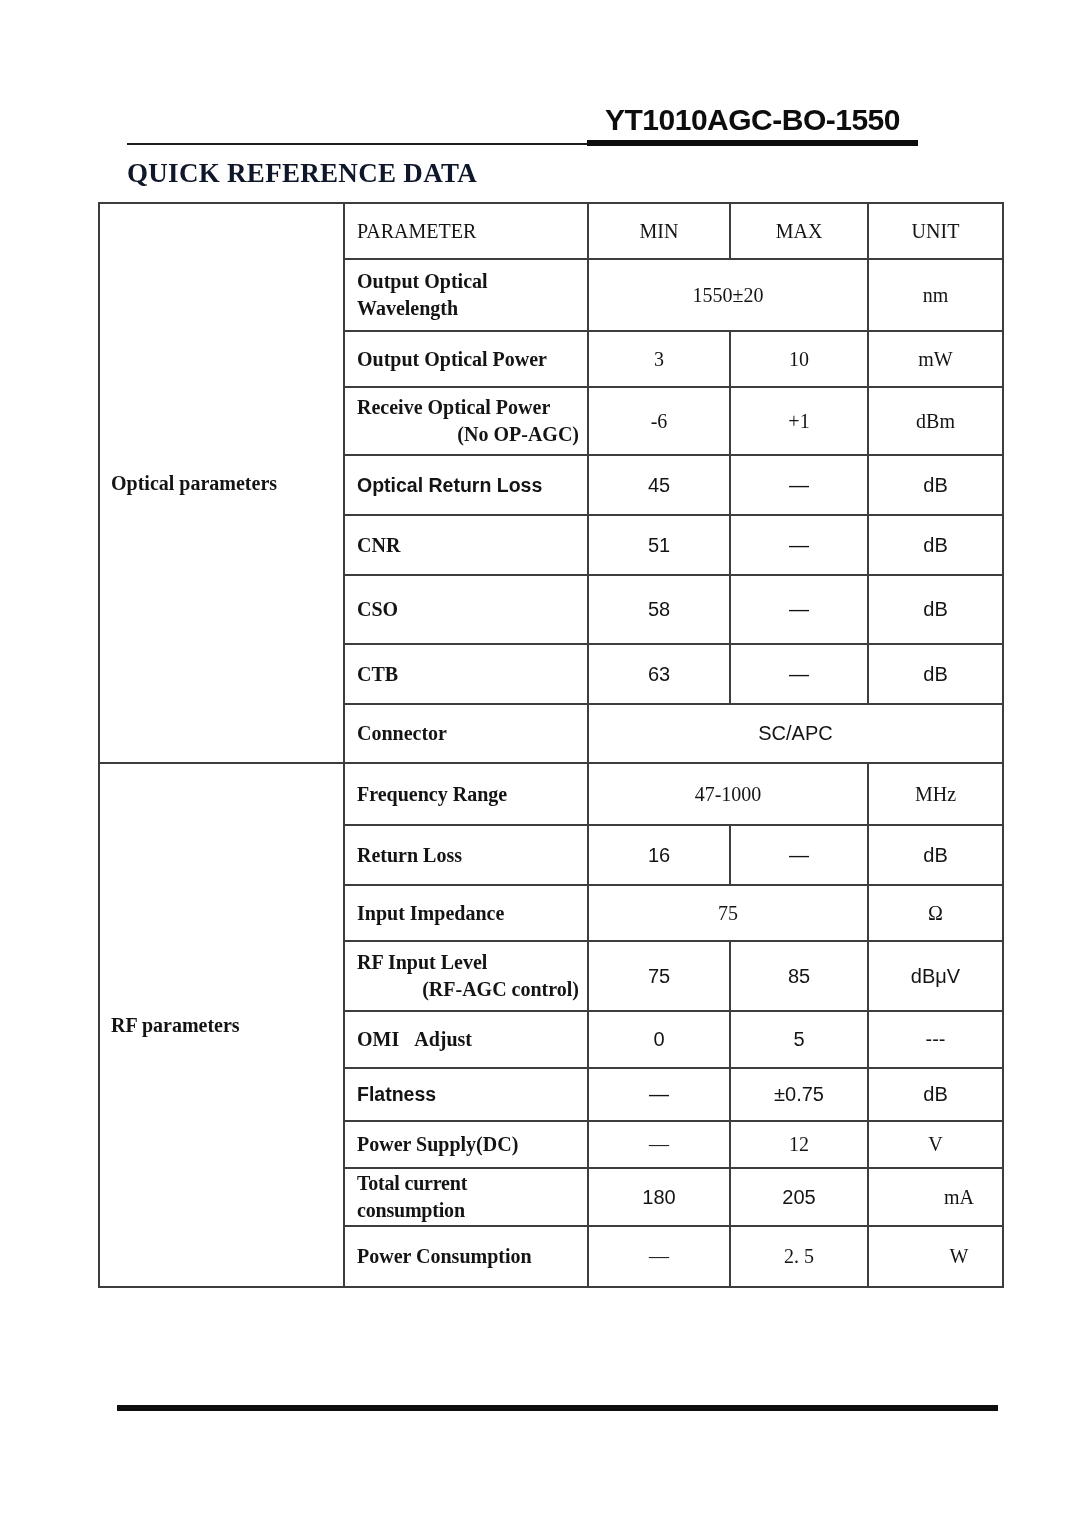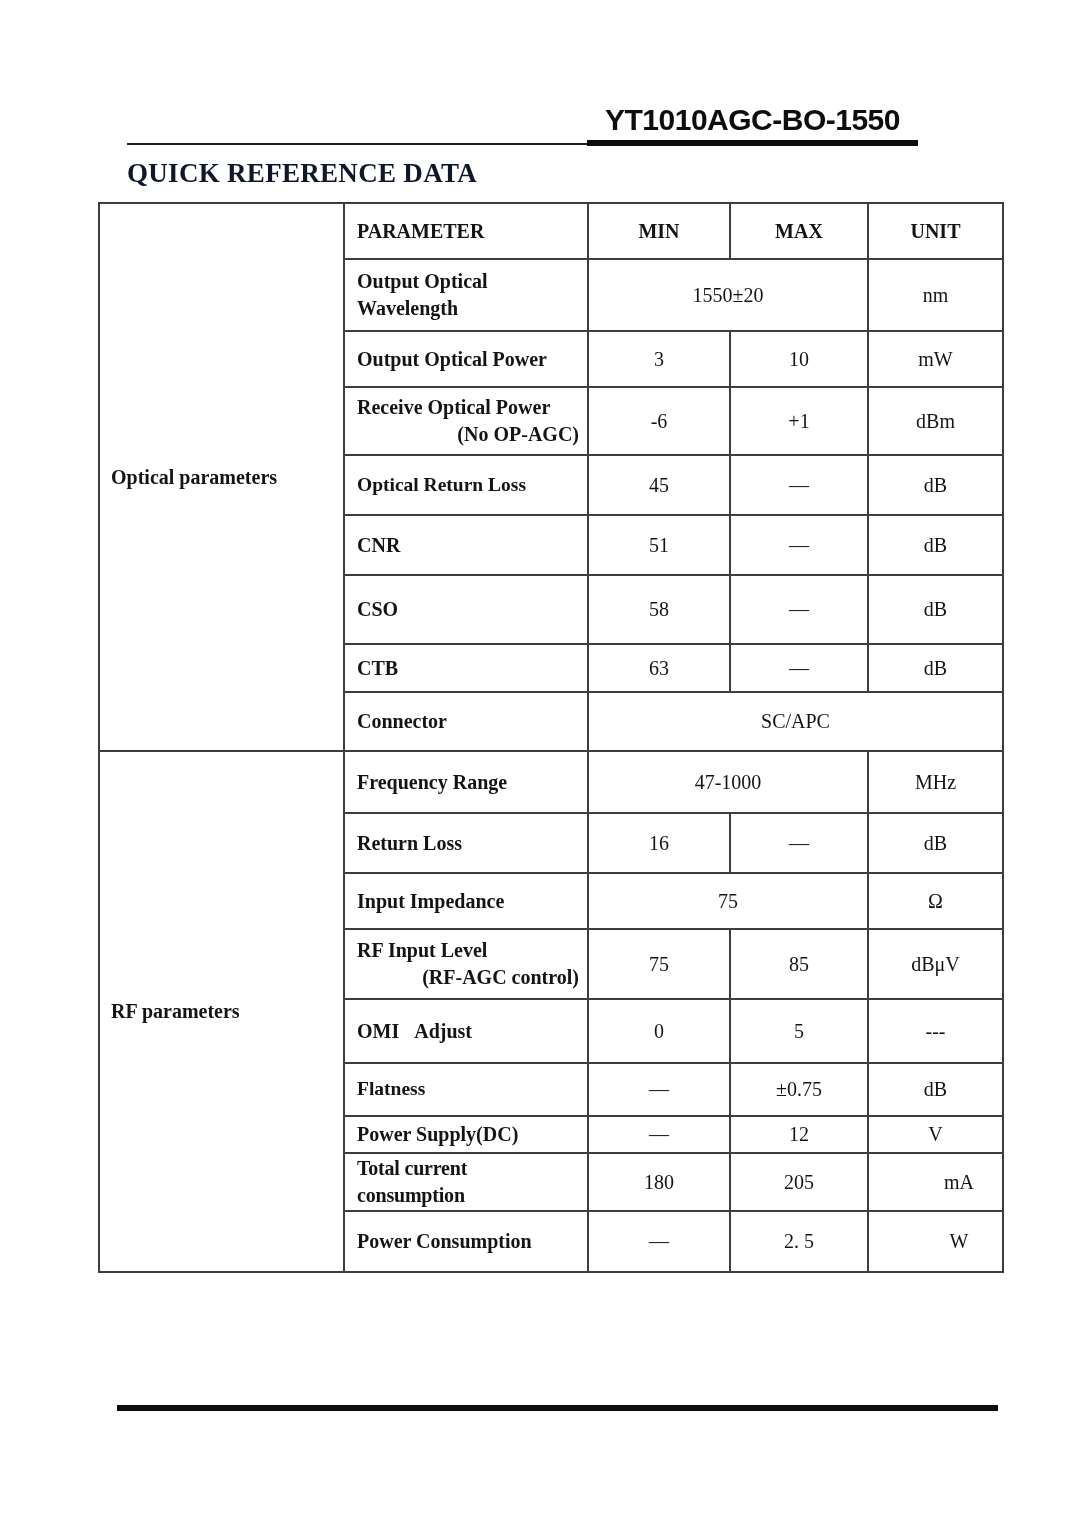--- a/index.html
+++ b/index.html
@@ -25,25 +25,25 @@
   }
   table.spec td, table.spec th{
     border:2px solid #3d3d3d;vertical-align:middle;
     font-size:20px;color:#141414;overflow:hidden;
   }
   col.c-group{width:245px;} col.c-param{width:244px;}
   col.c-min{width:142px;} col.c-max{width:138px;} col.c-unit{width:135px;}
   .group{
     font-weight:bold;font-size:26px;text-align:left;padding-left:11px;color:#0f0f0f;
   }
-  th.h{font-weight:bold;font-size:21px;text-align:center;}
+  th.h{font-weight:normal;font-size:21px;text-align:center;}
   th.h.left{text-align:left;padding-left:12px;}
   td.p{font-weight:bold;text-align:left;padding-left:12px;padding-right:8px;line-height:1.35;}
   td.v{text-align:center;}
-  .sans{font-family:Liberation Serif, serif;font-size:19px;}
+  .sans{font-family:Liberation Sans, sans-serif;font-size:19px;}
   td.p.sans{font-size:19.5px;}
   .small{font-size:16px;letter-spacing:-0.2px;}
   .l2{display:block;text-align:right;}
   .u-shift{padding-left:48px;}
   
   .rule-footer{position:absolute;left:117px;top:1405px;width:881px;height:6px;background:#0e0e0e;}
 </style>
 </head>
 <body>
 
@@ -106,21 +106,21 @@
     <td class="v sans">dB</td>
   </tr>
 
   <tr style="height:69px">
     <td class="p">CSO</td>
     <td class="v sans">58</td>
     <td class="v sans">—</td>
     <td class="v sans">dB</td>
   </tr>
 
-  <tr style="height:48px">
+  <tr style="height:60px">
     <td class="p">CTB</td>
     <td class="v sans">63</td>
     <td class="v sans">—</td>
     <td class="v sans">dB</td>
   </tr>
 
   <tr style="height:59px">
     <td class="p">Connector</td>
     <td class="v sans" colspan="3">SC/APC</td>
   </tr>
@@ -148,35 +148,35 @@
   <tr style="height:70px">
     <td class="p">
       <span>RF Input Level</span>
       <span class="l2">(RF-AGC control)</span>
     </td>
     <td class="v sans">75</td>
     <td class="v sans">85</td>
     <td class="v sans">dBμV</td>
   </tr>
 
-  <tr style="height:64px">
+  <tr style="height:57px">
     <td class="p">OMI&nbsp;&nbsp;&nbsp;Adjust</td>
     <td class="v sans">0</td>
     <td class="v sans">5</td>
     <td class="v sans">---</td>
   </tr>
 
   <tr style="height:53px">
     <td class="p sans">Flatness</td>
     <td class="v sans">—</td>
     <td class="v sans">±0.75</td>
     <td class="v sans">dB</td>
   </tr>
 
-  <tr style="height:37px">
+  <tr style="height:47px">
     <td class="p">Power Supply(DC)</td>
     <td class="v">—</td>
     <td class="v">12</td>
     <td class="v">V</td>
   </tr>
 
   <tr style="height:55px">
     <td class="p small">Total current consumption</td>
     <td class="v sans">180</td>
     <td class="v sans">205</td>

